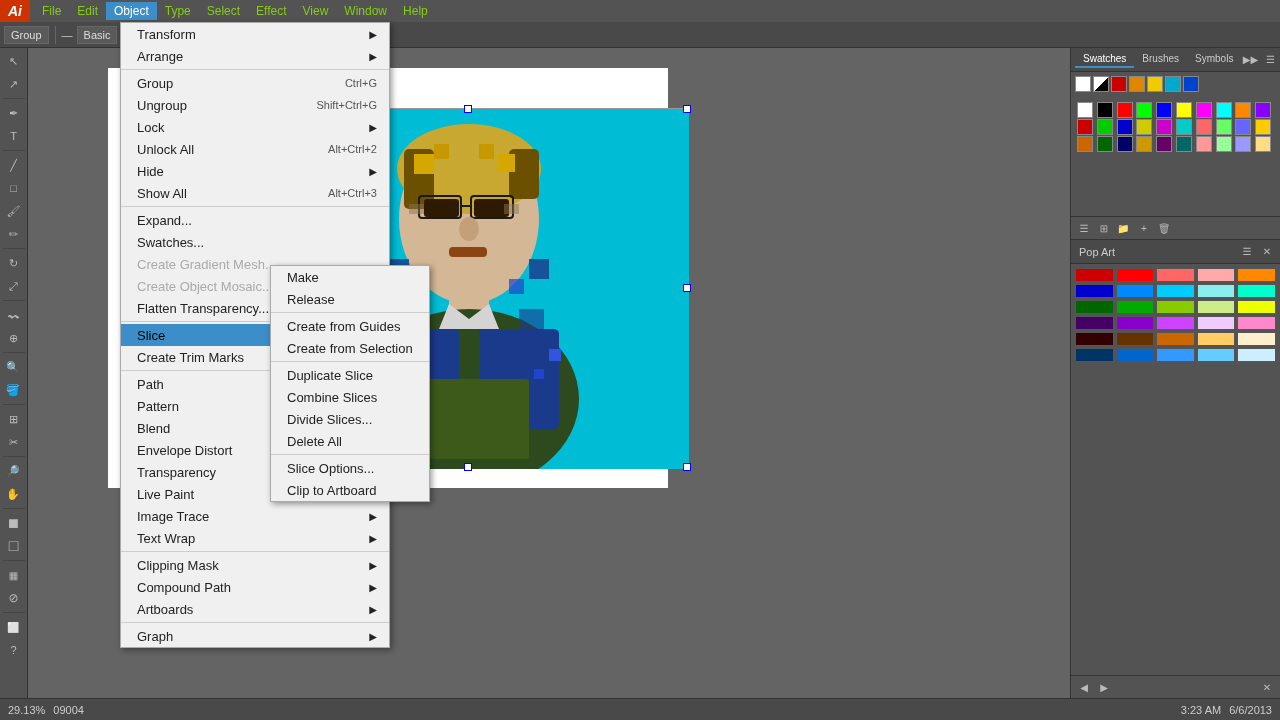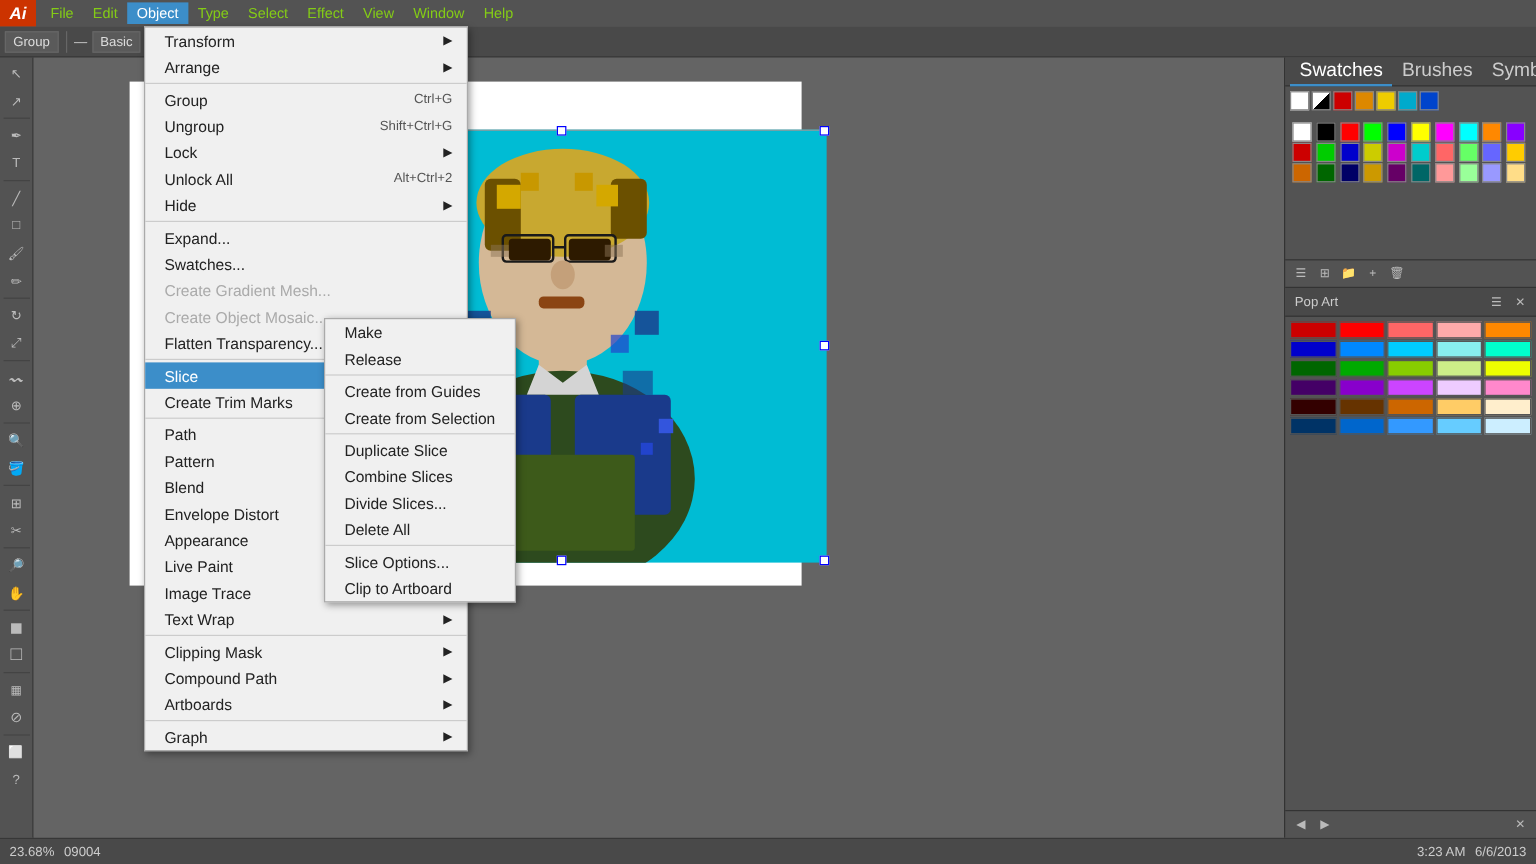--- a/index.html
+++ b/index.html
@@ -124,21 +124,21 @@
       display: flex;
       align-items: center;
       background: #494949;
       border-bottom: 1px solid #333;
       height: 24px;
       padding: 0 4px;
     }
     .panel-tab {
       padding: 2px 8px;
       color: #ccc;
-      font-size: 16px;
+      font-size: 10px;
       cursor: pointer;
       border-bottom: 2px solid transparent;
     }
     .panel-tab.active {
       color: white;
       border-bottom: 2px solid #3c8ec9;
     }
     .swatches-grid {
       display: grid;
       grid-template-columns: repeat(10, 1fr);
@@ -200,21 +200,21 @@
     .menu-item-row {
       display: flex;
       align-items: center;
       padding: 3px 12px 3px 16px;
       cursor: pointer;
       position: relative;
       height: 22px;
     }
     .menu-item-row:hover, .menu-item-row.highlighted {
       background: #3c8ec9;
-      color: #ffffff;
+      color: #000000;
     }
     .menu-item-row.disabled {
       color: #aaa;
       cursor: default;
     }
     .menu-item-row .label { flex: 1; }
     .menu-item-row .shortcut { color: #555; font-size: 11px; margin-left: 8px; }
     .menu-item-row .arrow { margin-left: auto; font-size: 10px; }
     .menu-separator { height: 1px; background: #ccc; margin: 2px 0; }
 
@@ -484,21 +484,21 @@
       <button class="panel-tool-btn">▶</button>
       <div style="margin-left:auto;">
         <button class="panel-tool-btn">✕</button>
       </div>
     </div>
   </div>
 
 </div>
 
 <div id="statusbar">
-  <span>23.68%</span>
+  <span>29.13%</span>
   <span>09004</span>
   <div style="flex:1;"></div>
   <span>3:23 AM</span>
   <span>6/6/2013</span>
 </div>
 
 <div id="dropdown-overlay">
   <div id="object-menu">
 
   <div class="menu-item-row">
@@ -523,20 +523,24 @@
         <span class="arrow">▶</span>
       </div>
       <div class="menu-item-row">
         <span class="label">Unlock All</span>
         <span class="shortcut">Alt+Ctrl+2</span>
       </div>
       <div class="menu-item-row">
         <span class="label">Hide</span>
         <span class="arrow">▶</span>
       </div>
+      <div class="menu-item-row">
+        <span class="label">Show All</span>
+        <span class="shortcut">Alt+Ctrl+3</span>
+      </div>
       <div class="menu-separator"></div>
       <div class="menu-item-row">
         <span class="label">Expand...</span>
       </div>
       <div class="menu-item-row">
         <span class="label">Swatches...</span>
       </div>
       <div class="menu-item-row disabled">
         <span class="label">Create Gradient Mesh...</span>
       </div>
@@ -565,21 +569,21 @@
       </div>
       <div class="menu-item-row">
         <span class="label">Blend</span>
         <span class="arrow">▶</span>
       </div>
       <div class="menu-item-row">
         <span class="label">Envelope Distort</span>
         <span class="arrow">▶</span>
       </div>
       <div class="menu-item-row">
-        <span class="label">Appearance</span>
+        <span class="label">Transparency</span>
         <span class="arrow">▶</span>
       </div>
       <div class="menu-item-row">
         <span class="label">Live Paint</span>
         <span class="arrow">▶</span>
       </div>
       <div class="menu-item-row">
         <span class="label">Image Trace</span>
         <span class="arrow">▶</span>
       </div>

